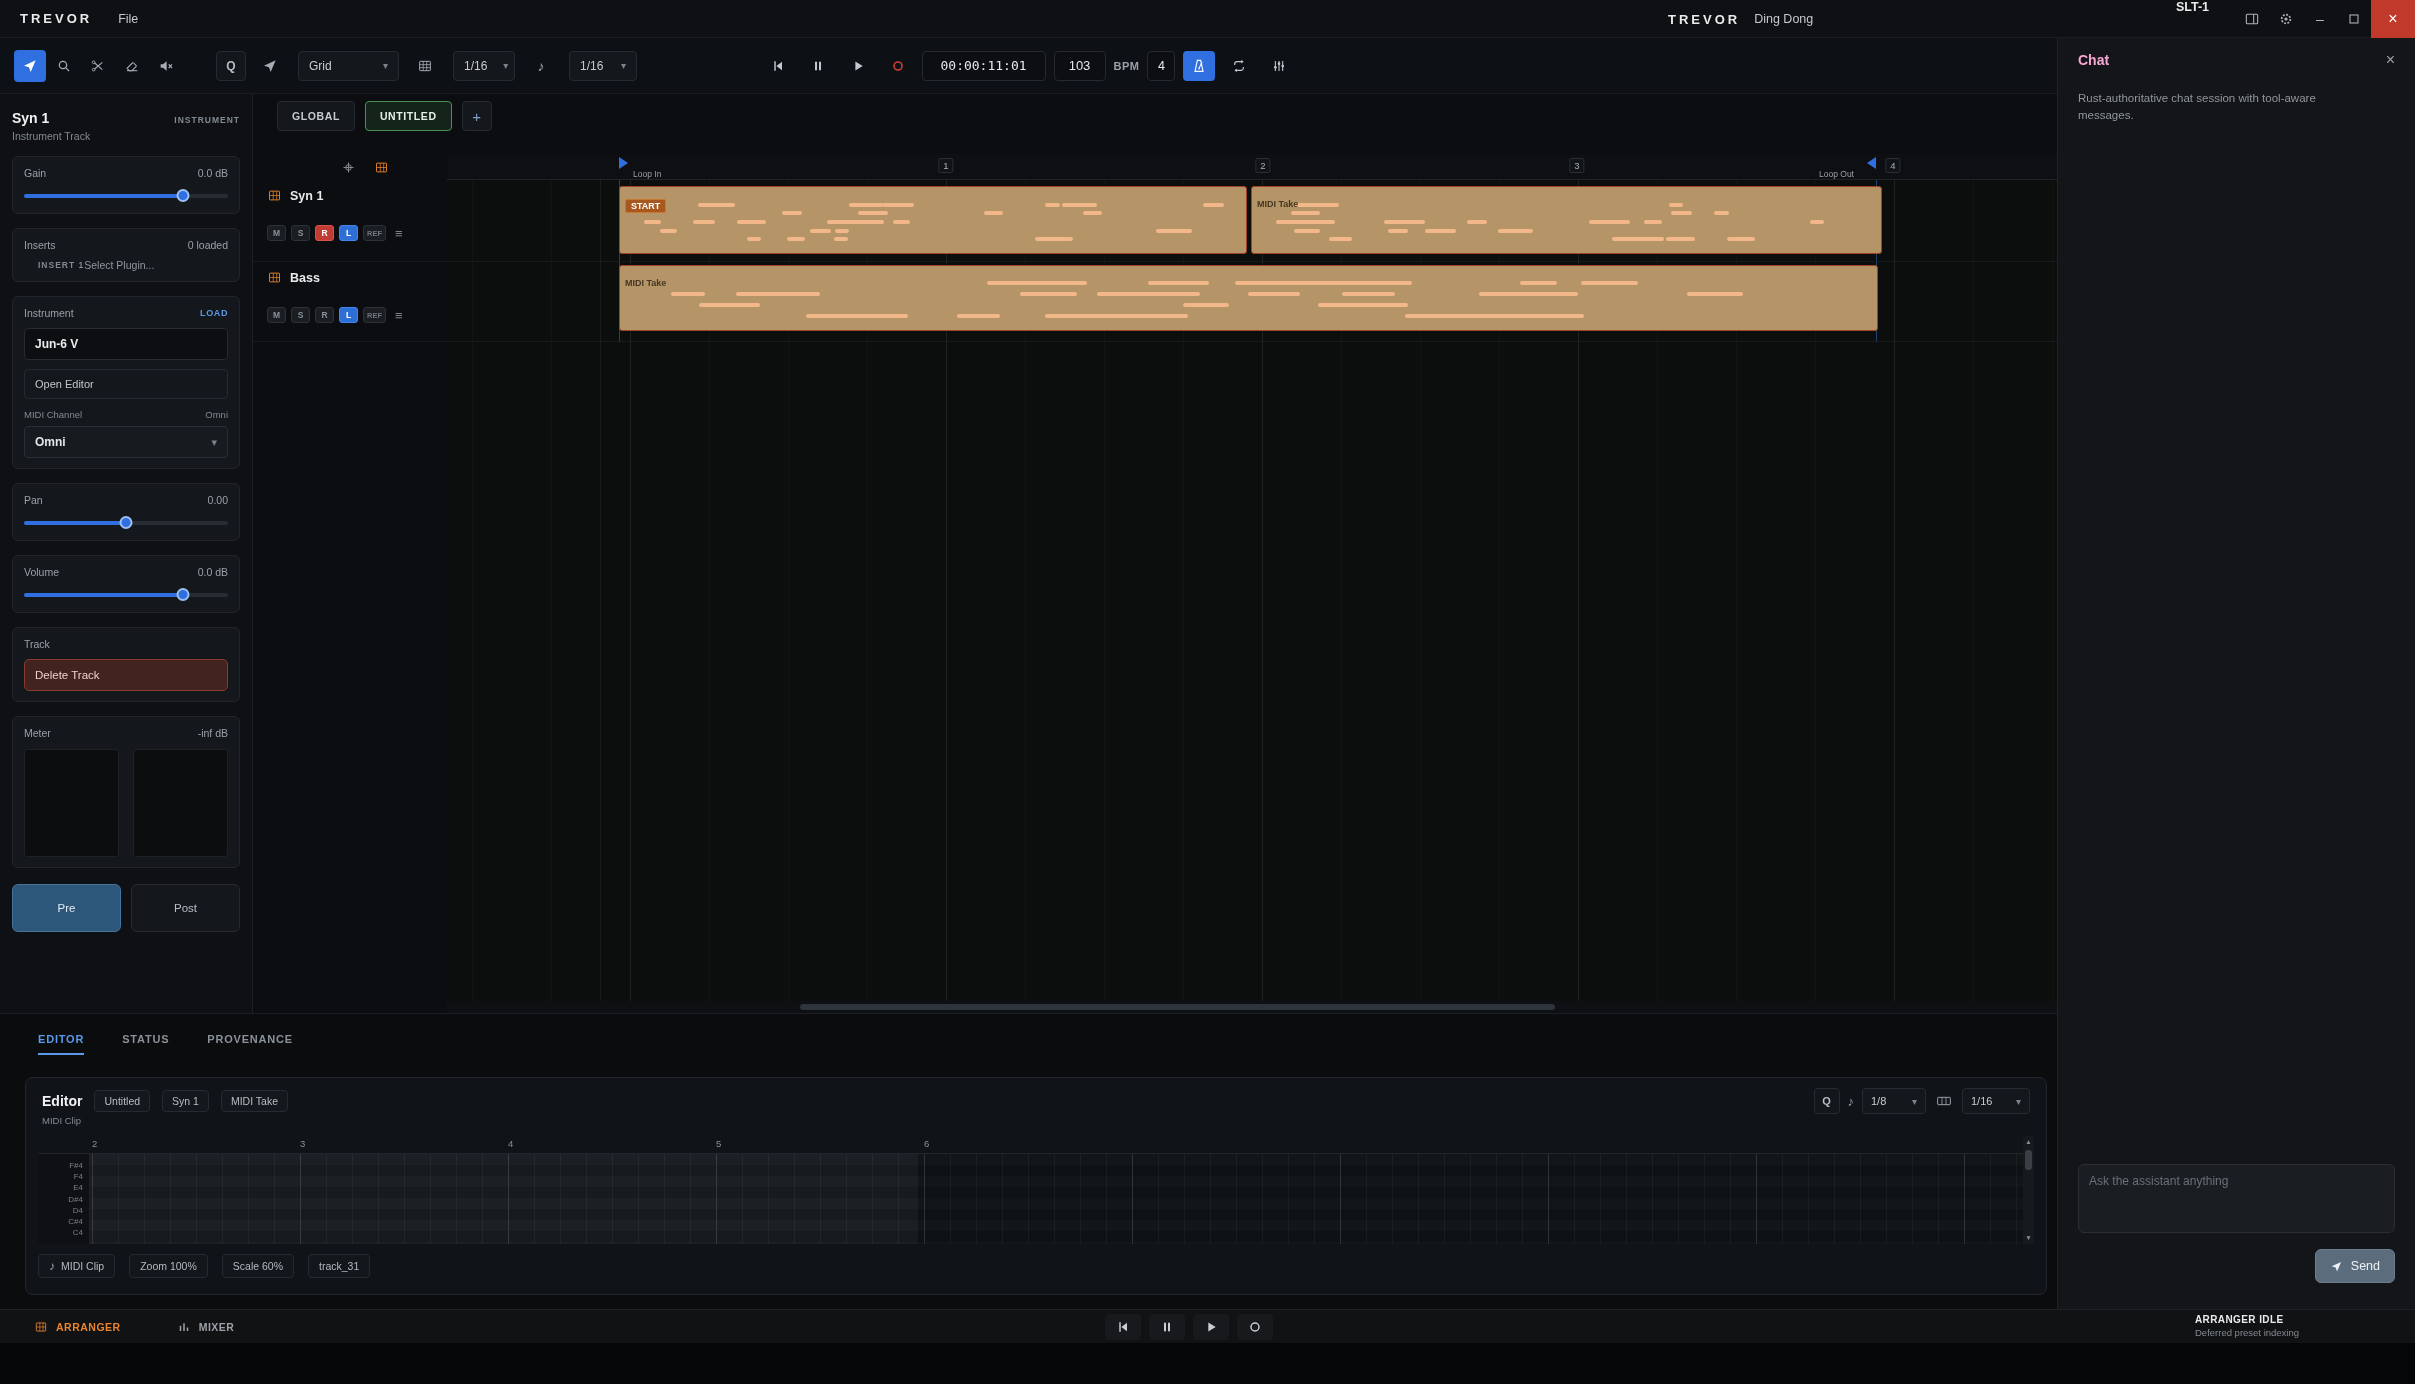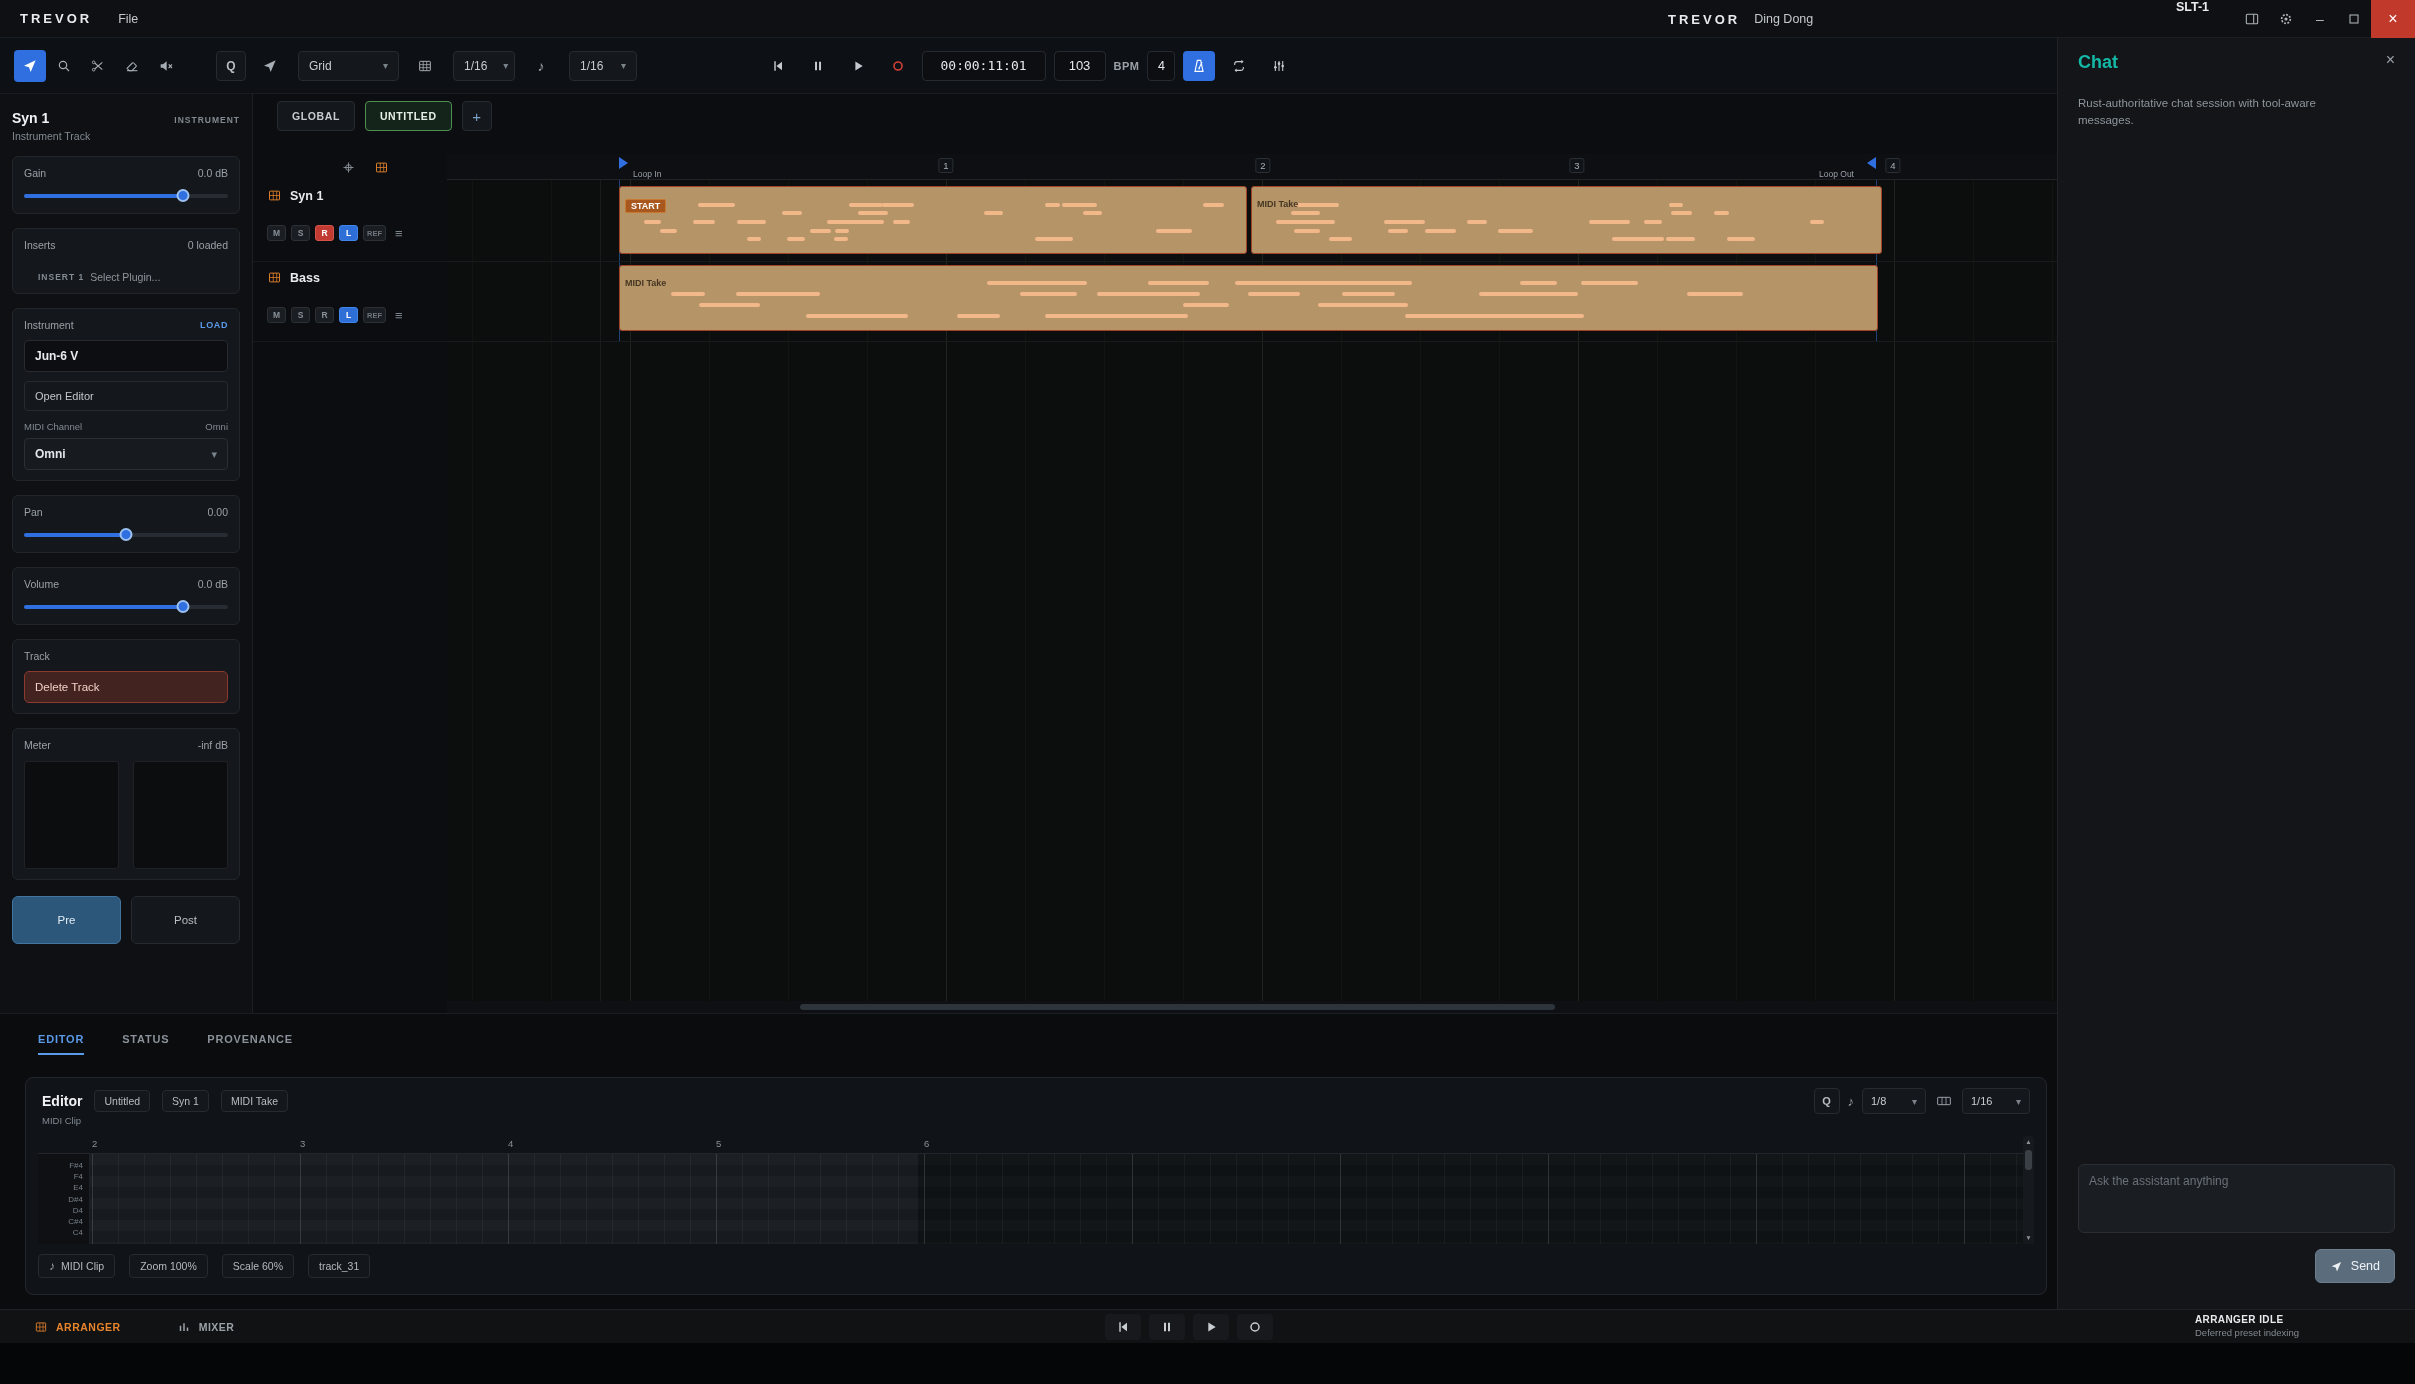--- a/index.html
+++ b/index.html
@@ -48,21 +48,21 @@
 .insp-head{display:flex;align-items:baseline;justify-content:space-between}
 .insp-title{font-size:14px;font-weight:700;color:#f0f2f4}
 .insp-badge{font-size:8.5px;font-weight:700;letter-spacing:1px;color:#828a92}
 .insp-sub{margin-top:4px;color:#828a92;font-size:10.5px}
 .card{margin-top:14px;background:#14171b;border:1px solid #22262c;border-radius:6px;padding:10px 11px}
 .card-row{display:flex;align-items:center;justify-content:space-between;color:#9aa1a8;font-size:10.5px}
 .slider{position:relative;height:14px;margin-top:10px}
 .slider .trk{position:absolute;left:0;right:0;top:5px;height:4px;border-radius:2px;background:#272c33}
 .slider .fill{position:absolute;left:0;top:5px;height:4px;border-radius:2px;background:var(--accent-blue,#2f6fe0)}
 .slider .thumb{position:absolute;top:0;width:13px;height:13px;border-radius:50%;background:var(--accent-blue,#2f6fe0);border:2px solid #9cc0f0;transform:translateX(-50%)}
-.insert-row{margin-top:20px;display:flex;align-items:center;gap:6px;padding-left:14px}
+.insert-row{margin-top:8px;display:flex;align-items:center;gap:0;padding-left:14px}
 .insert-slot{font-size:8.5px;font-weight:700;letter-spacing:1px;color:#828a92}
 .insert-sel{font-size:10.5px;color:#8f969d}
 .load-link{color:#5a9ae8;font-weight:700;font-size:9px;letter-spacing:.6px}
 .field{margin-top:9px;height:32px;border:1px solid #262b31;background:#0c0e11;border-radius:4px;display:flex;align-items:center;padding:0 10px;font-size:12px;font-weight:700;color:#e8eaec}
 .btn{margin-top:9px;height:30px;border:1px solid #262b31;background:#14181c;border-radius:4px;display:flex;align-items:center;padding:0 10px;font-size:11px;color:#c2c7cc}
 .mini-row{margin-top:10px;display:flex;align-items:center;justify-content:space-between;color:#828a92;font-size:9.5px}
 .dd-full{margin-top:6px;height:32px;border:1px solid #2a2f36;background:#171b20;border-radius:4px;display:flex;align-items:center;justify-content:space-between;padding:0 10px;font-size:12px;font-weight:700;color:#e4e7ea}
 .danger-btn{margin-top:9px;height:32px;border:1px solid #8a3a2e;background:#42231f;border-radius:5px;display:flex;align-items:center;padding:0 10px;font-size:11.5px;color:#f0cec6}
 .meters{margin-top:10px;display:flex;gap:14px}
 .meter-box{width:96px;height:108px;background:#0b0d0f;border:1px solid #1e2227;border-radius:3px}
@@ -143,21 +143,21 @@
 .roll-scroll .arr{font-size:6.5px;color:#8a9199;line-height:8px}
 .roll-scroll .sthumb{width:7px;height:20px;border-radius:3px;background:#3a3f46;margin-top:4px}
 .roll-scroll .sp{flex:1}
 .ed-foot{display:flex;align-items:center;gap:14px;margin:10px 12px;flex:none}
 .chip{height:24px;padding:0 10px;display:flex;align-items:center;gap:6px;border:1px solid #262b31;background:#13161a;border-radius:4px;font-size:10.5px;color:#b4bac0}
 .chip .nt{color:#9aa1a8;font-size:12px}
 
 
 .chat{flex:1;background:#131518;display:flex;flex-direction:column;padding:14px 20px 26px 20px}
 .chat-head{display:flex;align-items:flex-start;justify-content:space-between}
-.chat-title{font-size:18px;font-weight:700;color:#14b8a6}
+.chat-title{font-size:14px;font-weight:700;color:#f9a8d4}
 .chat-close{color:#9aa1a8;font-size:16px;line-height:16px}
 .chat-sub{margin-top:22px;font-size:11.5px;line-height:1.45;color:#8f969d;max-width:272px}
 .chat-input{margin-top:auto;width:100%;height:69px;background:#1a1d21;border:1px solid #2a2e34;border-radius:6px;color:#d4d8dc;font-size:12px;font-family:"Liberation Sans",sans-serif;padding:9px 10px;resize:none;outline:none}
 .chat-input::placeholder{color:#6a7178}
 .chat-send-row{display:flex;justify-content:flex-end;margin-top:16px}
 .send-btn{height:34px;min-width:80px;padding:0 14px;border-radius:6px;background:#5b6c7d;border:1px solid #6d7e8f;color:#eef1f4;font-size:12.5px;display:flex;align-items:center;justify-content:center;gap:8px}
 .send-btn .ic{width:13px;height:13px}
 
 
 .statusbar{height:34px;flex:none;background:#101214;border-top:1px solid #1e2126;display:flex;align-items:center;padding-left:34px;position:relative}

